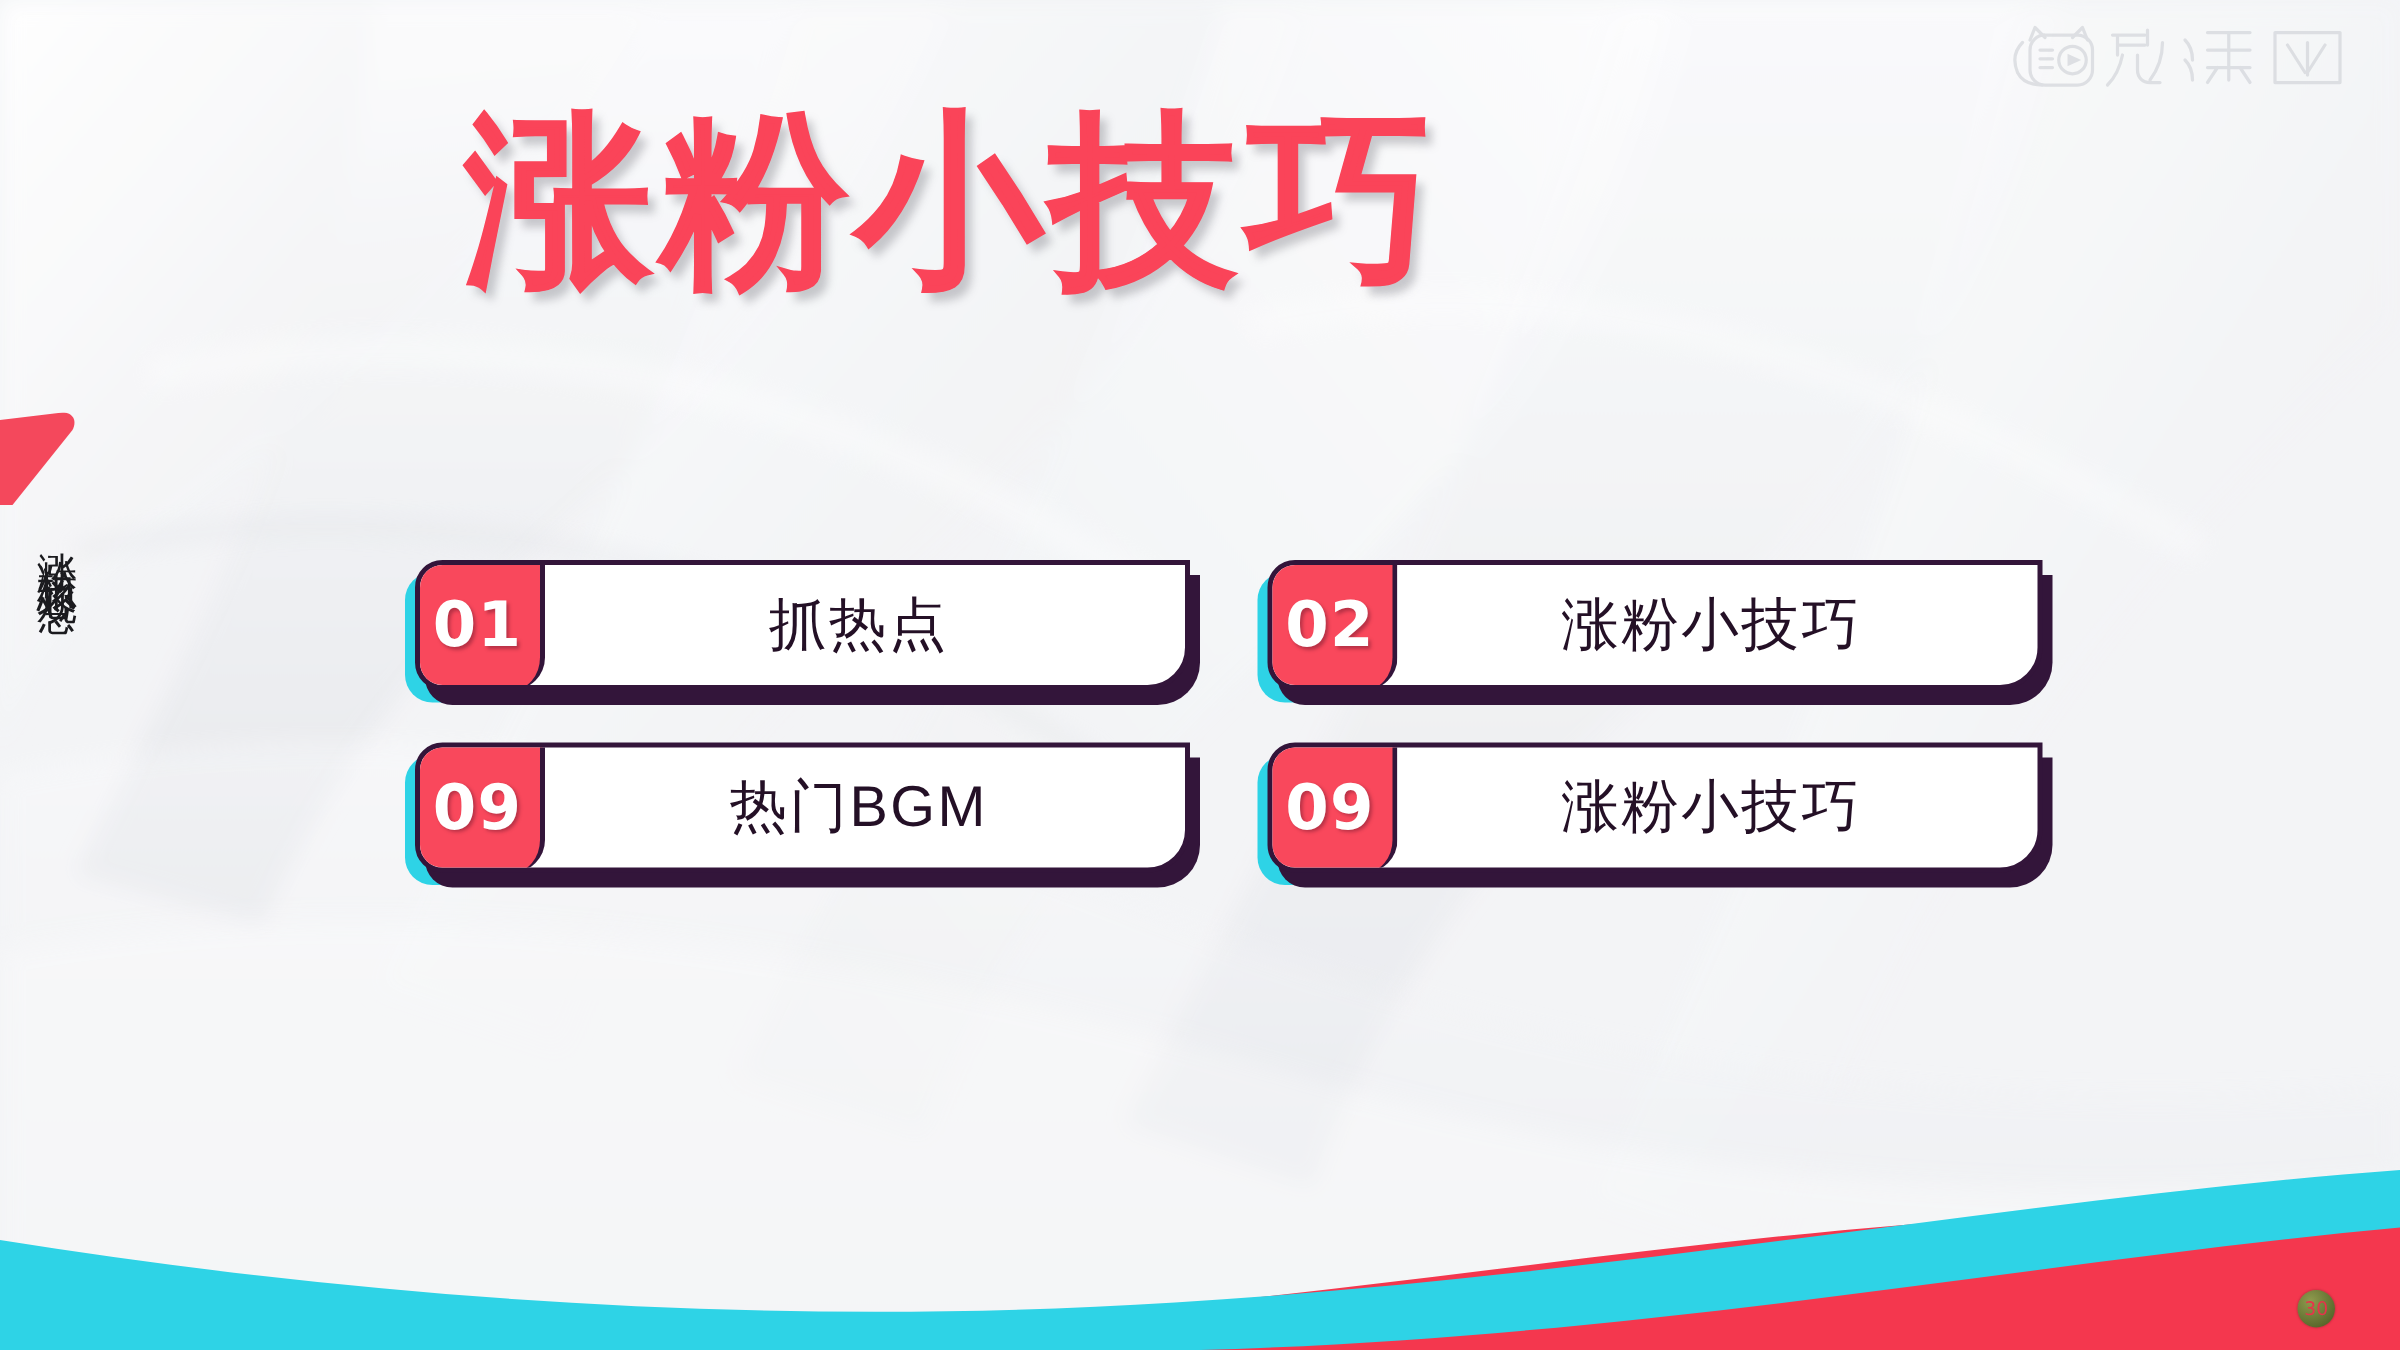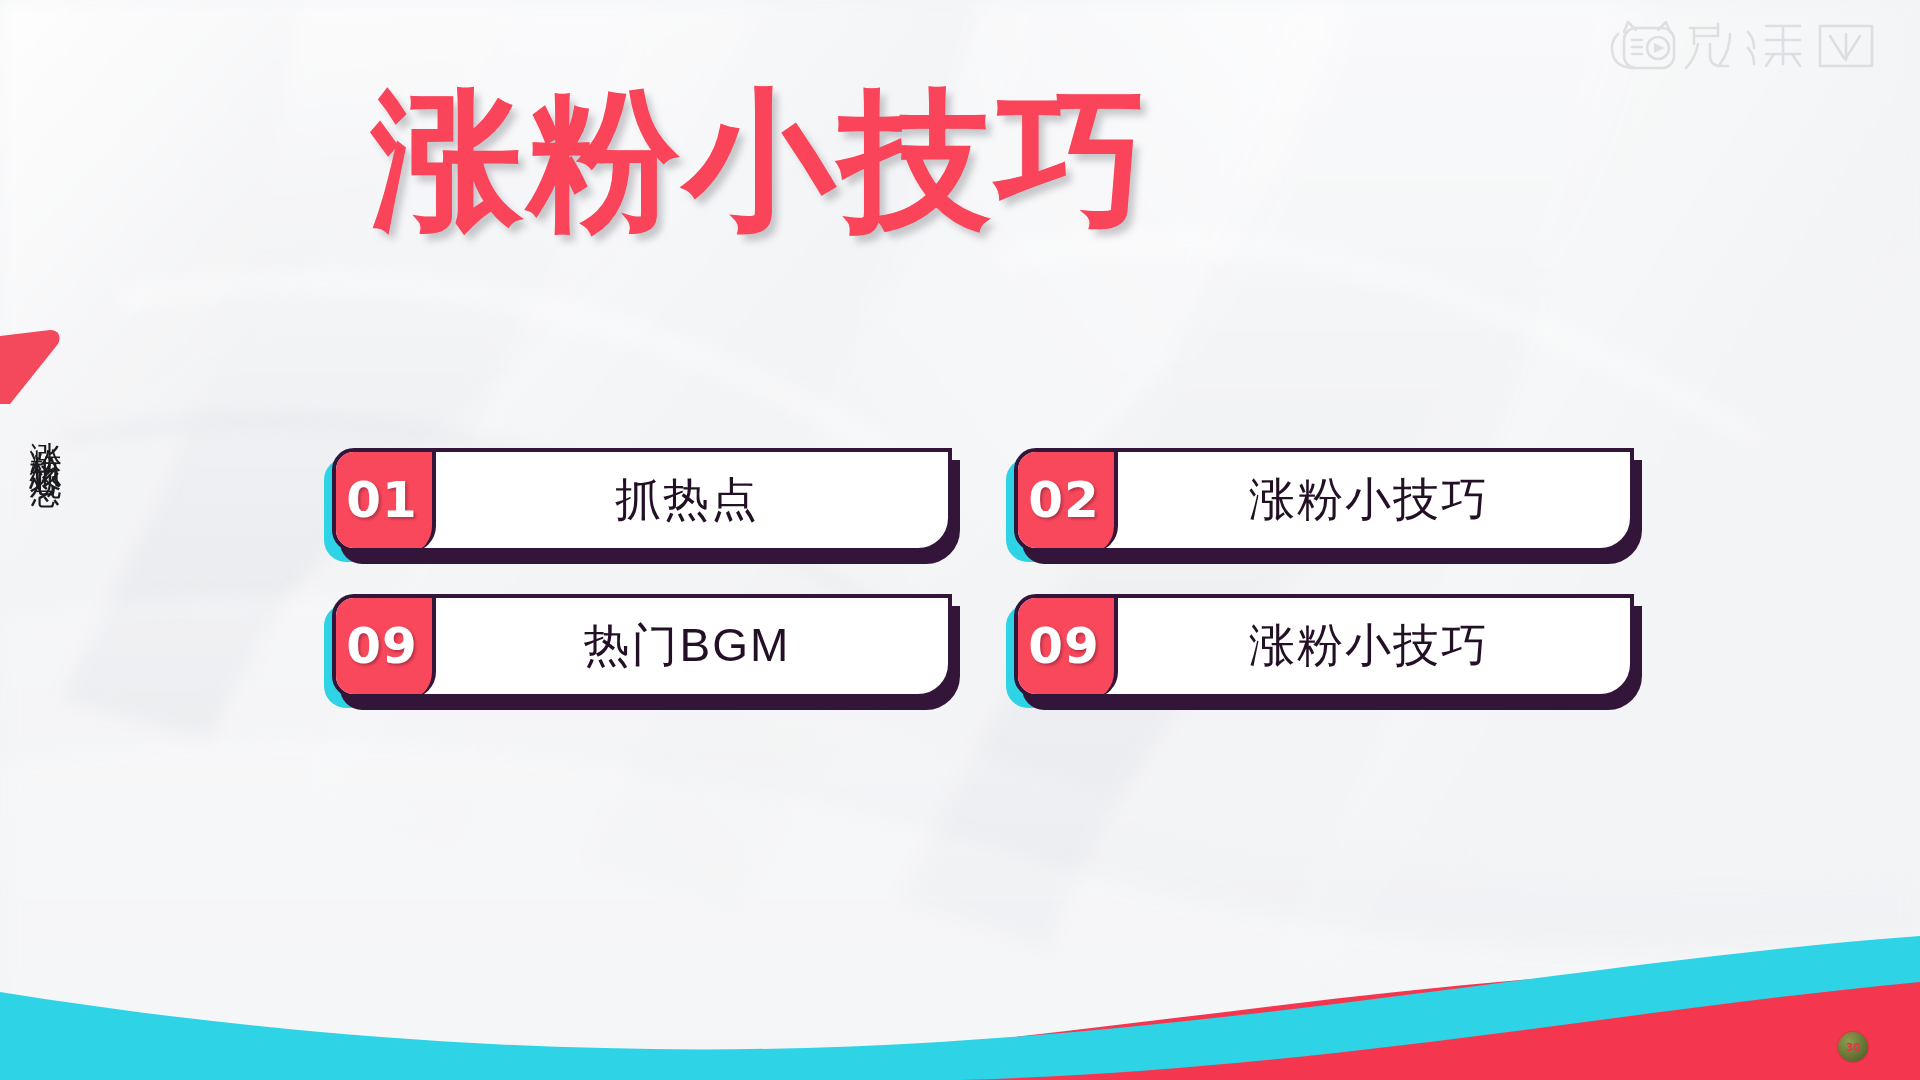--- a/index.html
+++ b/index.html
@@ -144,21 +144,21 @@
   }
   #page-badge .ring {
     position:absolute; inset:0;
     border-radius:50%;
     background:radial-gradient(circle at 35% 30%,#8f9b4e,#5d6b2e 70%,#47541f 100%);
     box-shadow:0 0 2px rgba(0,0,0,.35);
   }
   #page-badge .num {
     position:absolute; inset:0;
     display:flex; align-items:center; justify-content:center;
-    font-size:10px; font-weight:700;
+    font-size:15px; font-weight:400;
     color:#e8324a;
     font-family:"DejaVu Sans","Liberation Sans",sans-serif;
   }
 </style>
 </head>
 <body>
 
 <div id="slide">
 
   <svg class="bg-ribbons" viewBox="0 0 1920 1080" preserveAspectRatio="none">

